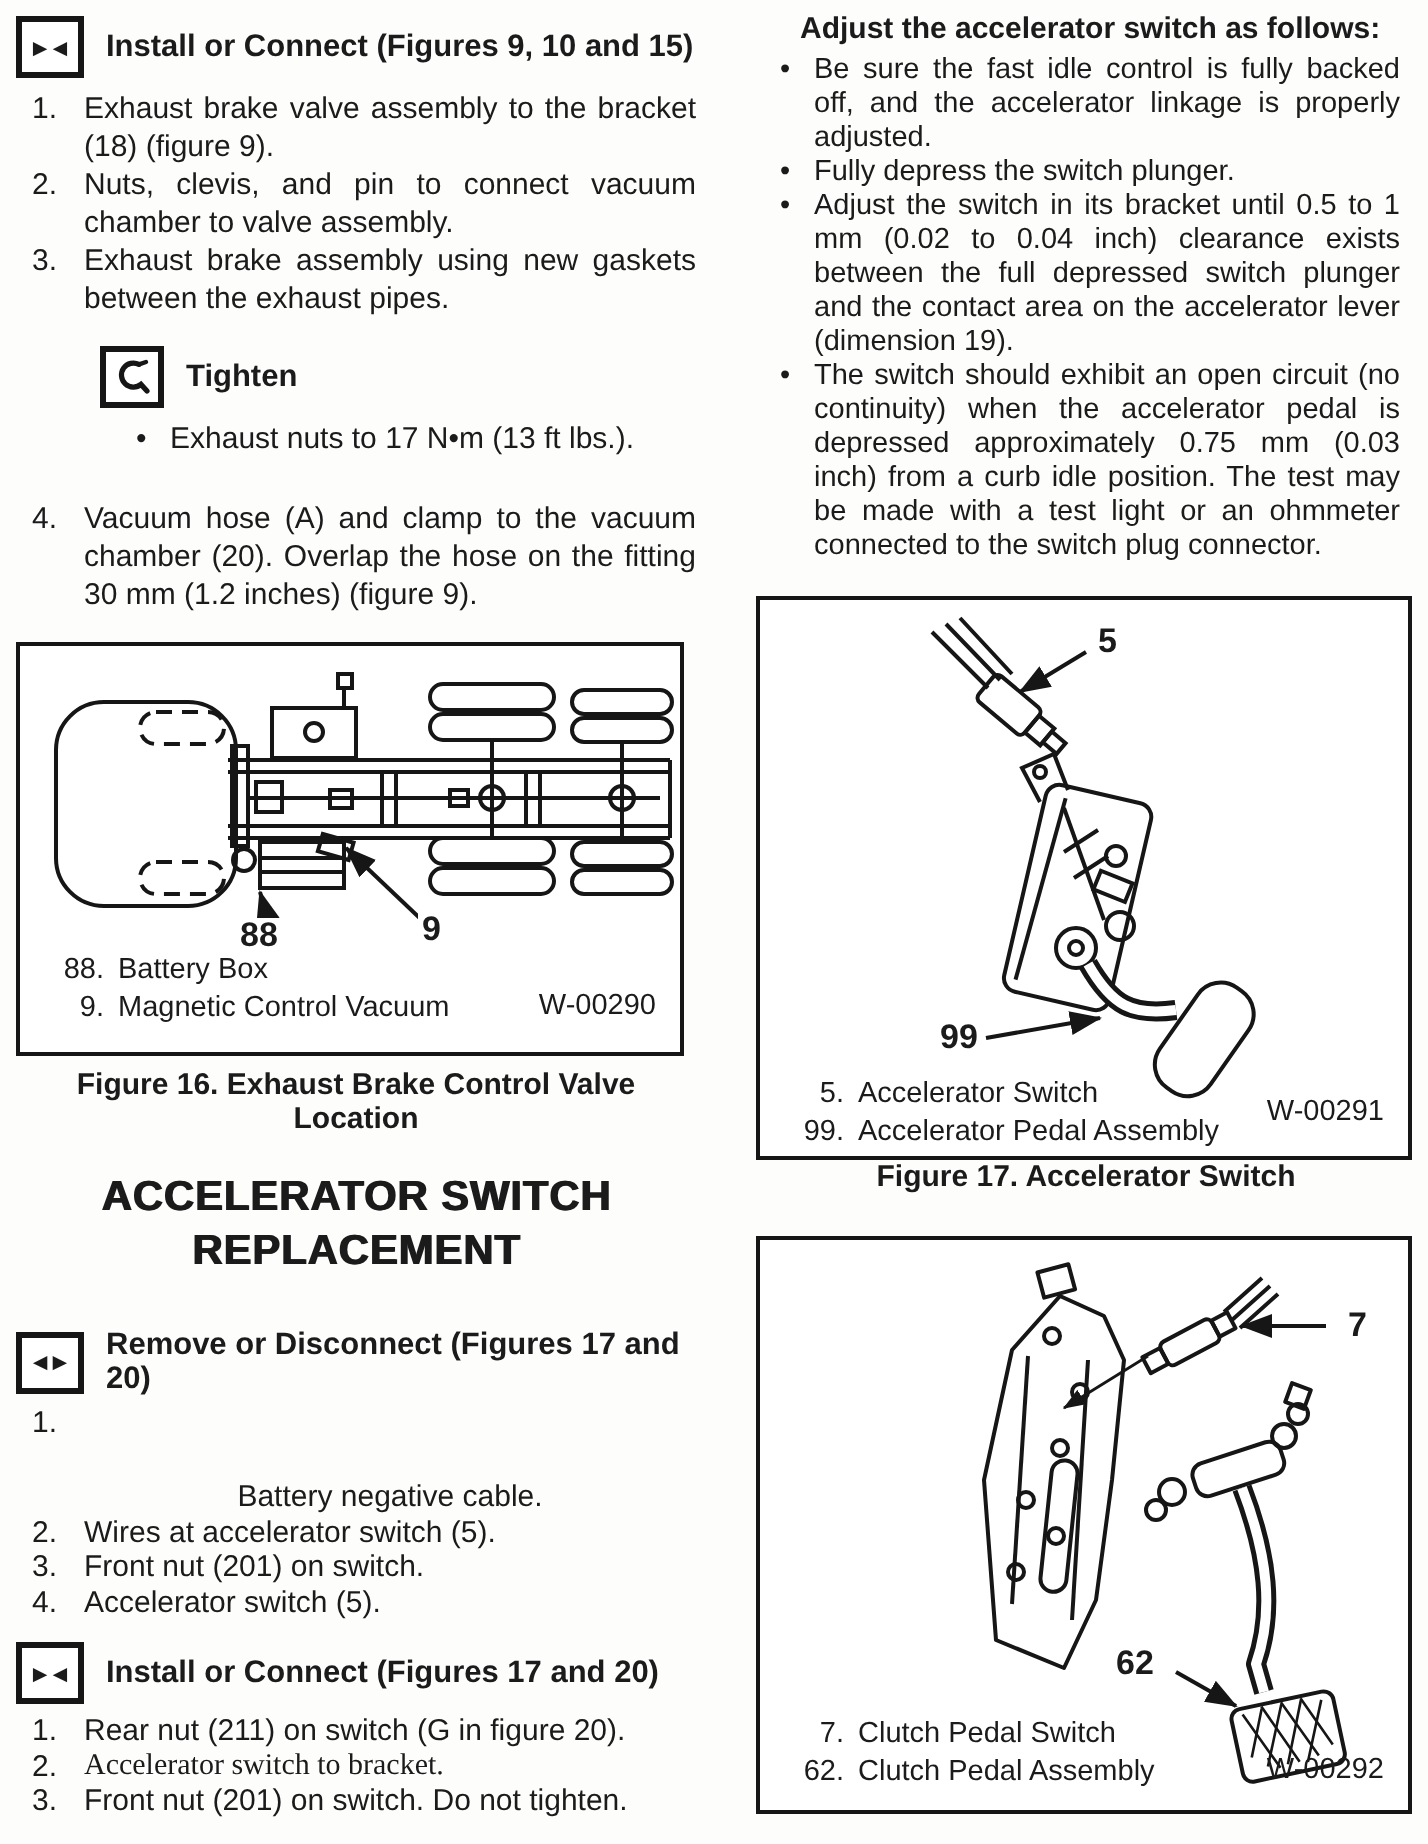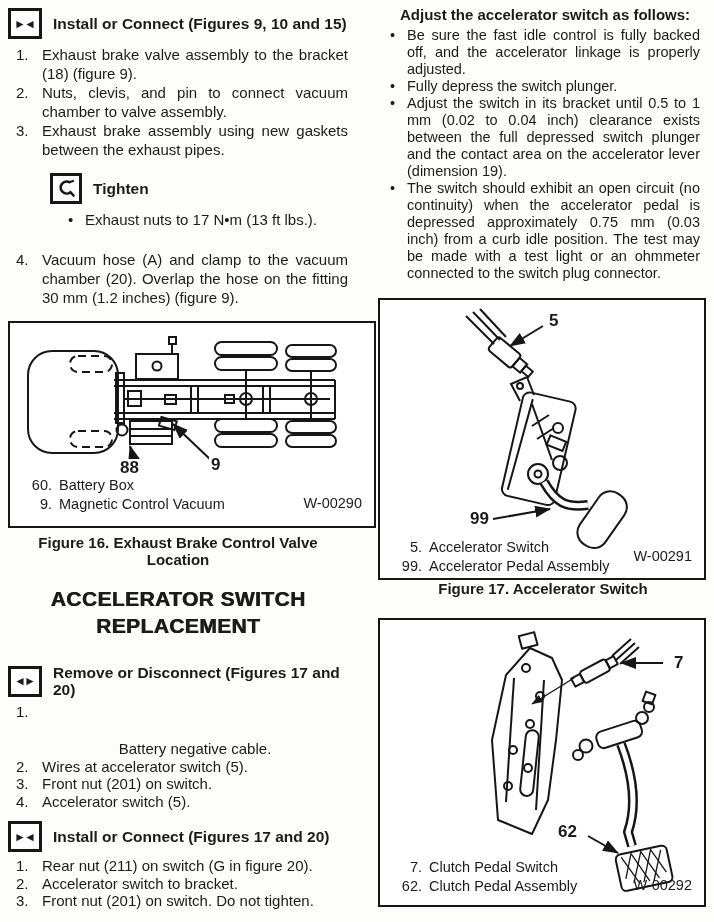--- a/index.html
+++ b/index.html
@@ -85,21 +85,21 @@
         <span class="m">•</span>
         <span class="t" style="text-align:left;">Exhaust nuts to 17 N•m (13 ft lbs.).</span>
       </div>
     </div>
 
     <div class="li" style="margin-top:21px;">
       <span class="n">4.</span>
       <span class="t">Vacuum hose (A) and clamp to the vacuum chamber (20). Overlap the hose on the fitting 30 mm (1.2 inches) (figure 9).</span>
     </div>
 
-    <div class="figbox" style="margin-top:14px;width:368px;height:207px;">
+    <div class="figbox" style="margin-top:14px;width:334px;height:207px;">
       <svg class="art" width="329" height="202" viewBox="0 0 329 202">
         <defs>
           <marker id="a16" markerWidth="9" markerHeight="8" refX="7.5" refY="3" orient="auto">
             <path d="M0 0 L8 3 L0 6 Z" fill="#161616"></path>
           </marker>
         </defs>
         <g stroke="#161616" fill="none" stroke-width="2">
 
           <rect x="18" y="28" width="90" height="102" rx="24"></rect>
           <rect x="60" y="33" width="42" height="16" rx="8" stroke-dasharray="8 5"></rect>
@@ -149,21 +149,21 @@
           <rect x="150" y="96" width="16" height="9" transform="rotate(16 158 100)"></rect>
 
           <line x1="125" y1="141" x2="120" y2="123" marker-end="url(#a16)"></line>
           <line x1="203" y1="139" x2="163" y2="101" marker-end="url(#a16)"></line>
         </g>
       </svg>
       <span class="callout" style="left:108px;top:136px;">88</span>
       <span class="callout" style="left:199px;top:133px;">9</span>
       <div class="legend" style="top:153px;">
         <div class="row">
-          <span class="ln">60.</span>
+          <span class="ln">88.</span>
           <span>Battery Box</span>
         </div>
         <div class="row">
           <span class="ln">9.</span>
           <span>Magnetic Control Vacuum</span>
         </div>
       </div>
       <span class="figref" style="right:12px;top:172px;">W-00290</span>
     </div>
     <div class="figcap" style="margin-top:6px;">Figure 16. Exhaust Brake Control Valve Location</div>
@@ -200,21 +200,21 @@
       <span class="ibox">►◄</span>
       <span>Install or Connect (Figures 17 and 20)</span>
     </div>
     <div style="margin-top:5px;">
       <div class="li" style="line-height:17.5px;">
         <span class="n">1.</span>
         <span class="t" style="text-align:left;">Rear nut (211) on switch (G in figure 20).</span>
       </div>
       <div class="li" style="line-height:17.5px;">
         <span class="n">2.</span>
-        <span class="t" style="text-align:left;">Accelerator switch to bracket.</span>
+        <span class="t" style="text-align:left;font-family:Liberation Serif, serif;">Accelerator switch to bracket.</span>
       </div>
       <div class="li" style="line-height:17.5px;">
         <span class="n">3.</span>
         <span class="t" style="text-align:left;">Front nut (201) on switch. Do not tighten.</span>
       </div>
     </div>
 
     <div class="hrow adjbox-row" style="margin-top:12px;margin-left:42px;">
       <span class="ibox adjbox" style="letter-spacing:0;padding-right:0;gap:2px;">
         <span class="stripebar"></span>

